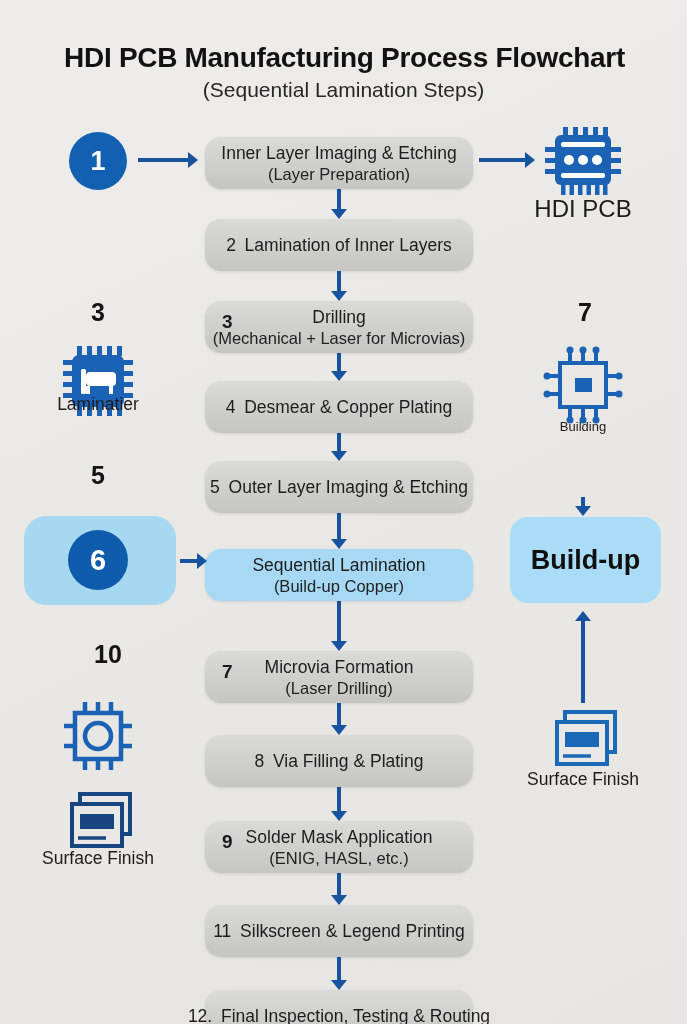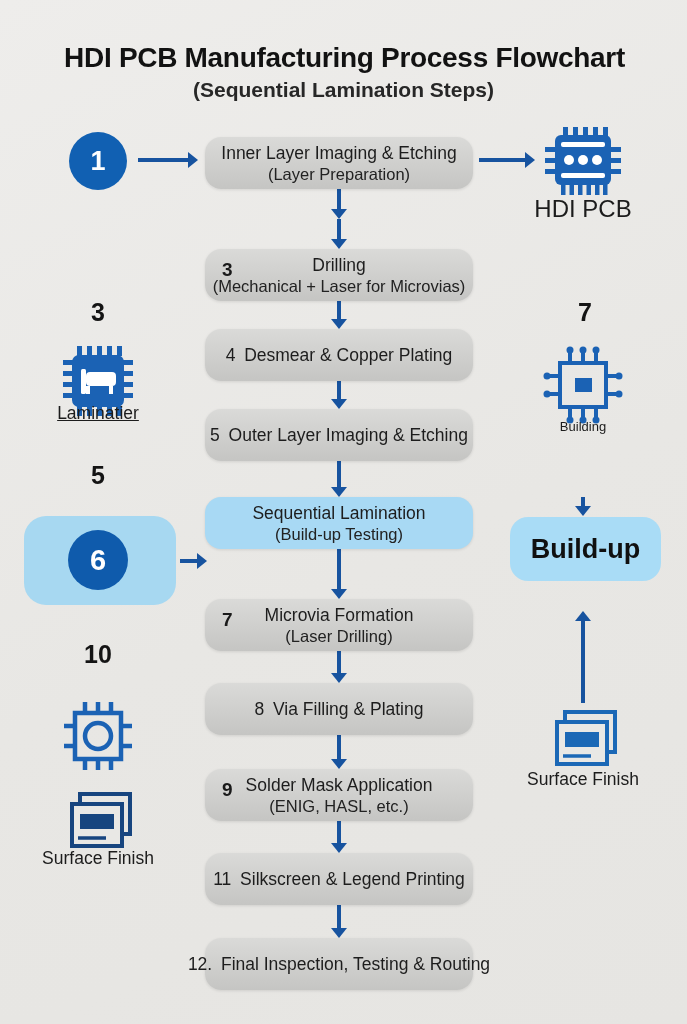--- a/index.html
+++ b/index.html
@@ -11,21 +11,21 @@
   .canvas{
     position:relative;width:687px;height:1024px;overflow:hidden;
     background:linear-gradient(155deg,#eeedeb 0%,#e8e7e4 55%,#e6e5e2 100%);
   }
   .title{
     position:absolute;top:42px;left:1px;width:100%;text-align:center;
     font-size:28px;font-weight:700;color:#121212;letter-spacing:-0.3px;
   }
   .subtitle{
     position:absolute;top:78px;left:0;width:100%;text-align:center;
-    font-size:21px;font-weight:700;color:#272727;
+    font-size:21px;font-weight:400;color:#272727;
   }
   
   .process-column{
     position:absolute;left:205px;top:137px;width:268px;
     display:flex;flex-direction:column;
   }
   .step-box{
     position:relative;
     background:linear-gradient(#dadad8,#c5c5c3);
     border-radius:16px;min-height:44px;
@@ -48,40 +48,40 @@
   
   .badge-circle{
     position:absolute;border-radius:50%;background:#1160b2;color:#fff;
     display:flex;align-items:center;justify-content:center;font-weight:700;
   }
   #badge-1{left:69px;top:132px;width:58px;height:58px;font-size:27px;}
   #badge-6{left:44px;top:14px;width:60px;height:60px;font-size:29px;background:#0f5bac;}
   .side-num{position:absolute;width:80px;text-align:center;font-size:25px;font-weight:700;color:#141414;}
   #num-3{left:58px;top:298px;}
   #num-5{left:58px;top:461px;}
-  #num-10{left:58px;top:640px;}
+  #num-10{left:68px;top:640px;}
   #num-7{left:545px;top:298px;}
   
   .icon-label{position:absolute;text-align:center;font-size:17.5px;color:#1c1c1c;}
-  #label-laminatier{left:38px;top:403px;width:120px;text-decoration:underline;}
+  #label-laminatier{left:38px;top:394px;width:120px;}
   #label-hdipcb{left:533px;top:195px;width:100px;font-size:24px;}
   #label-building{left:533px;top:419px;width:100px;font-size:13px;}
   #label-surface-left{left:28px;top:848px;width:140px;}
   #label-surface-right{left:513px;top:769px;width:140px;}
   .note{
     position:absolute;left:513px;top:449px;width:140px;text-align:center;
     font-size:13.5px;line-height:15.5px;color:#1c1c1c;
   }
   
   .bigbox{
     position:absolute;left:24px;top:516px;width:152px;height:89px;
     background:#a7d8f1;border-radius:22px;
   }
   .buildup{
-    position:absolute;left:510px;top:517px;width:151px;height:64px;
+    position:absolute;left:510px;top:517px;width:151px;height:86px;
     background:#a9dcf6;border-radius:18px;
     display:flex;align-items:center;justify-content:center;
     font-size:27px;font-weight:700;color:#101010;
   }
   .icon{position:absolute;}
   #icon-laminatier{left:60px;top:343px;}
   #icon-hdipcb{left:541px;top:123px;}
   #icon-building{left:536px;top:341px;}
   #icon-chip10{left:58px;top:697px;}
   #icon-surface-left{left:60px;top:790px;}
@@ -97,20 +97,23 @@
 
   <div class="process-column">
       <div class="step-box">
         <div class="line1">Inner Layer Imaging &amp; Etching</div>
         <div class="line2">(Layer Preparation)</div>
       </div>
       <div class="flow-arrow" style="height: 30px;">
         <div class="shaft"></div>
         <div class="head-down"></div>
       </div>
+      <div class="step-box">
+        <div class="line1">2 Lamination of Inner Layers</div>
+      </div>
       <div class="flow-arrow" style="height: 30px;">
         <div class="shaft"></div>
         <div class="head-down"></div>
       </div>
       <div class="step-box">
         <span class="step-num-left">3</span>
         <div class="line1">Drilling</div>
         <div class="line2">(Mechanical + Laser for Microvias)</div>
       </div>
       <div class="flow-arrow" style="height: 28px;">
@@ -126,21 +129,21 @@
       </div>
       <div class="step-box">
         <div class="line1">5 Outer Layer Imaging &amp; Etching</div>
       </div>
       <div class="flow-arrow" style="height: 36px;">
         <div class="shaft"></div>
         <div class="head-down"></div>
       </div>
       <div class="step-box highlighted">
         <div class="line1">Sequential Lamination</div>
-        <div class="line2">(Build-up Testing)</div>
+        <div class="line2">(Build-up Copper)</div>
       </div>
       <div class="flow-arrow" style="height: 50px;">
         <div class="shaft"></div>
         <div class="head-down"></div>
       </div>
       <div class="step-box">
         <span class="step-num-left">7</span>
         <div class="line1">Microvia Formation</div>
         <div class="line2">(Laser Drilling)</div>
       </div>

